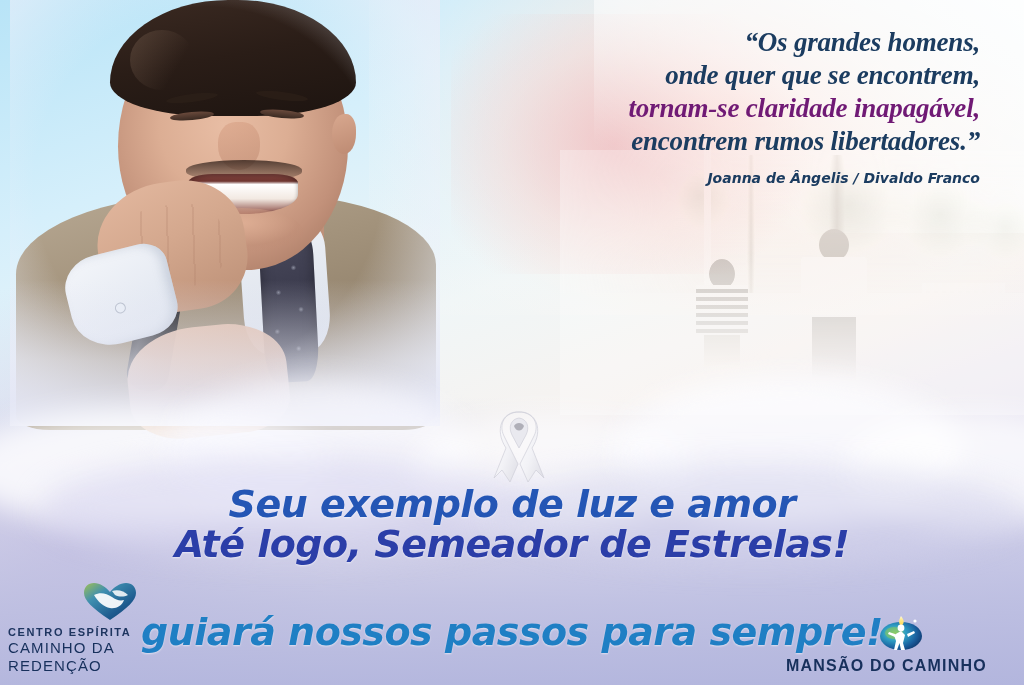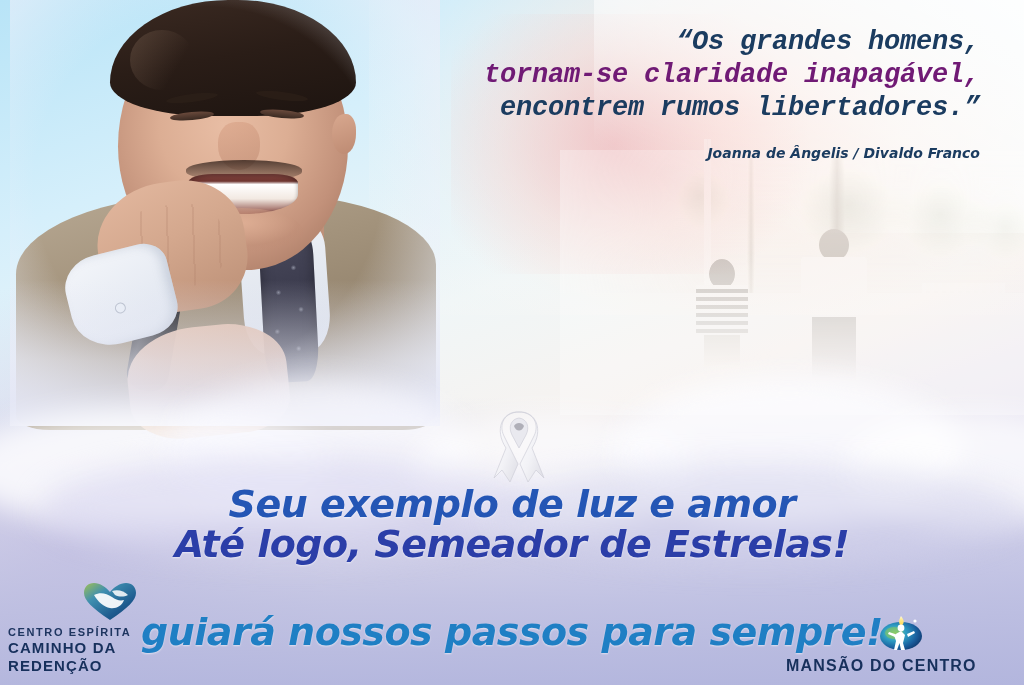--- a/index.html
+++ b/index.html
@@ -255,29 +255,29 @@
   .c6{left:4%;top:52%;width:48%;height:52%;background:rgba(214,212,238,.55);}
   .c7{left:48%;top:56%;width:52%;height:50%;background:rgba(210,210,236,.50);}
 
   
   .quote{
     position:absolute;right:44px;top:26px;width:620px;
     text-align:right;
   }
   .quote-line{
     display:block;
-    font-family:Liberation Mono, monospace;
+    font-family:Liberation Serif, serif;
     font-style:italic;font-weight:700;
     font-size:27px;line-height:33px;
     letter-spacing:-0.2px;
     color:#1b3c60;
     white-space:nowrap;
   }
   .quote-attr{
-    display:block;margin-top:20px;
+    display:block;margin-top:12px;
     font-family:"DejaVu Sans", sans-serif;
     font-style:italic;font-weight:700;
     font-size:14px;color:#1b3c60;
   }
 
   
   .ribbon{
     position:absolute;left:488px;top:408px;width:62px;height:78px;
   }
 
@@ -304,21 +304,21 @@
   .logo-left{left:8px;width:204px;}
   .logo-right{right:8px;width:230px;}
   .logo-mark{margin:0 auto 4px;display:block;}
   .logo-l1{
     font-family:"Liberation Sans", sans-serif;
     font-weight:700;font-size:11px;letter-spacing:1.6px;
     color:#1e3560;line-height:13px;
   }
   .logo-l2{
     font-family:"Liberation Sans", sans-serif;
-    font-weight:700;font-size:15px;letter-spacing:1.1px;
+    font-weight:400;font-size:15px;letter-spacing:1.1px;
     color:#17305c;line-height:18px;
   }
   .logo-single{
     font-family:"Liberation Sans", sans-serif;
     font-weight:700;font-size:16px;letter-spacing:1.2px;
     color:#17305c;line-height:19px;
   }
 </style>
 </head>
 <body>
@@ -385,20 +385,21 @@
     <span class="cloud c2"></span>
     <span class="cloud c3"></span>
     <span class="cloud c4"></span>
     <span class="cloud c5"></span>
     <span class="cloud c6"></span>
     <span class="cloud c7"></span>
   </div>
 
   <div class="quote">
     <span class="quote-line" style="color: rgb(27, 60, 96);">“Os grandes homens,</span>
+    <span class="quote-line" style="color: rgb(27, 60, 96);">onde quer que se encontrem,</span>
     <span class="quote-line" style="color: #701a75;">tornam-se claridade inapagável,</span>
     <span class="quote-line" style="color: rgb(27, 60, 96);">encontrem rumos libertadores.”</span>
     <span class="quote-attr" style="color: rgb(27, 60, 96);">Joanna de Ângelis / Divaldo Franco</span>
   </div>
 
   <div class="ribbon">
     <svg width="62" height="78" viewBox="0 0 62 78" aria-hidden="true">
       <defs>
         <linearGradient id="rg" x1="0" y1="0" x2="1" y2="1">
           <stop offset="0%" stop-color="#ffffff"></stop>
@@ -456,16 +457,16 @@
       </defs>
       <ellipse cx="26" cy="26" rx="21" ry="14" fill="url(#gg)"></ellipse>
       <ellipse cx="19" cy="23" rx="9" ry="6" fill="#86c95e" opacity=".55"></ellipse>
       <path d="M26 6 C23 11 24 14 26 16 C29 14 30 11 26 6 Z" fill="url(#fg)"></path>
       <circle cx="26" cy="18" r="3.4" fill="#ffffff"></circle>
       <path d="M26 21 L30 25 L28 33 L30 40 L26 40 L24.5 33 L22 40 L19 40 L21 31 L19 25 Z" fill="#ffffff"></path>
       <path d="M20 24 L14 22 L13 24 L20 27 Z" fill="#ffffff"></path>
       <path d="M32 24 L39 21 L40 23 L33 27 Z" fill="#ffffff"></path>
       <circle cx="40" cy="11" r="1.6" fill="#ffffff"></circle>
     </svg>
-    <div class="logo-single">MANSÃO DO CENTRO</div>
+    <div class="logo-single">MANSÃO DO CAMINHO</div>
   </div>
 
 </div>
 
 </body></html>

